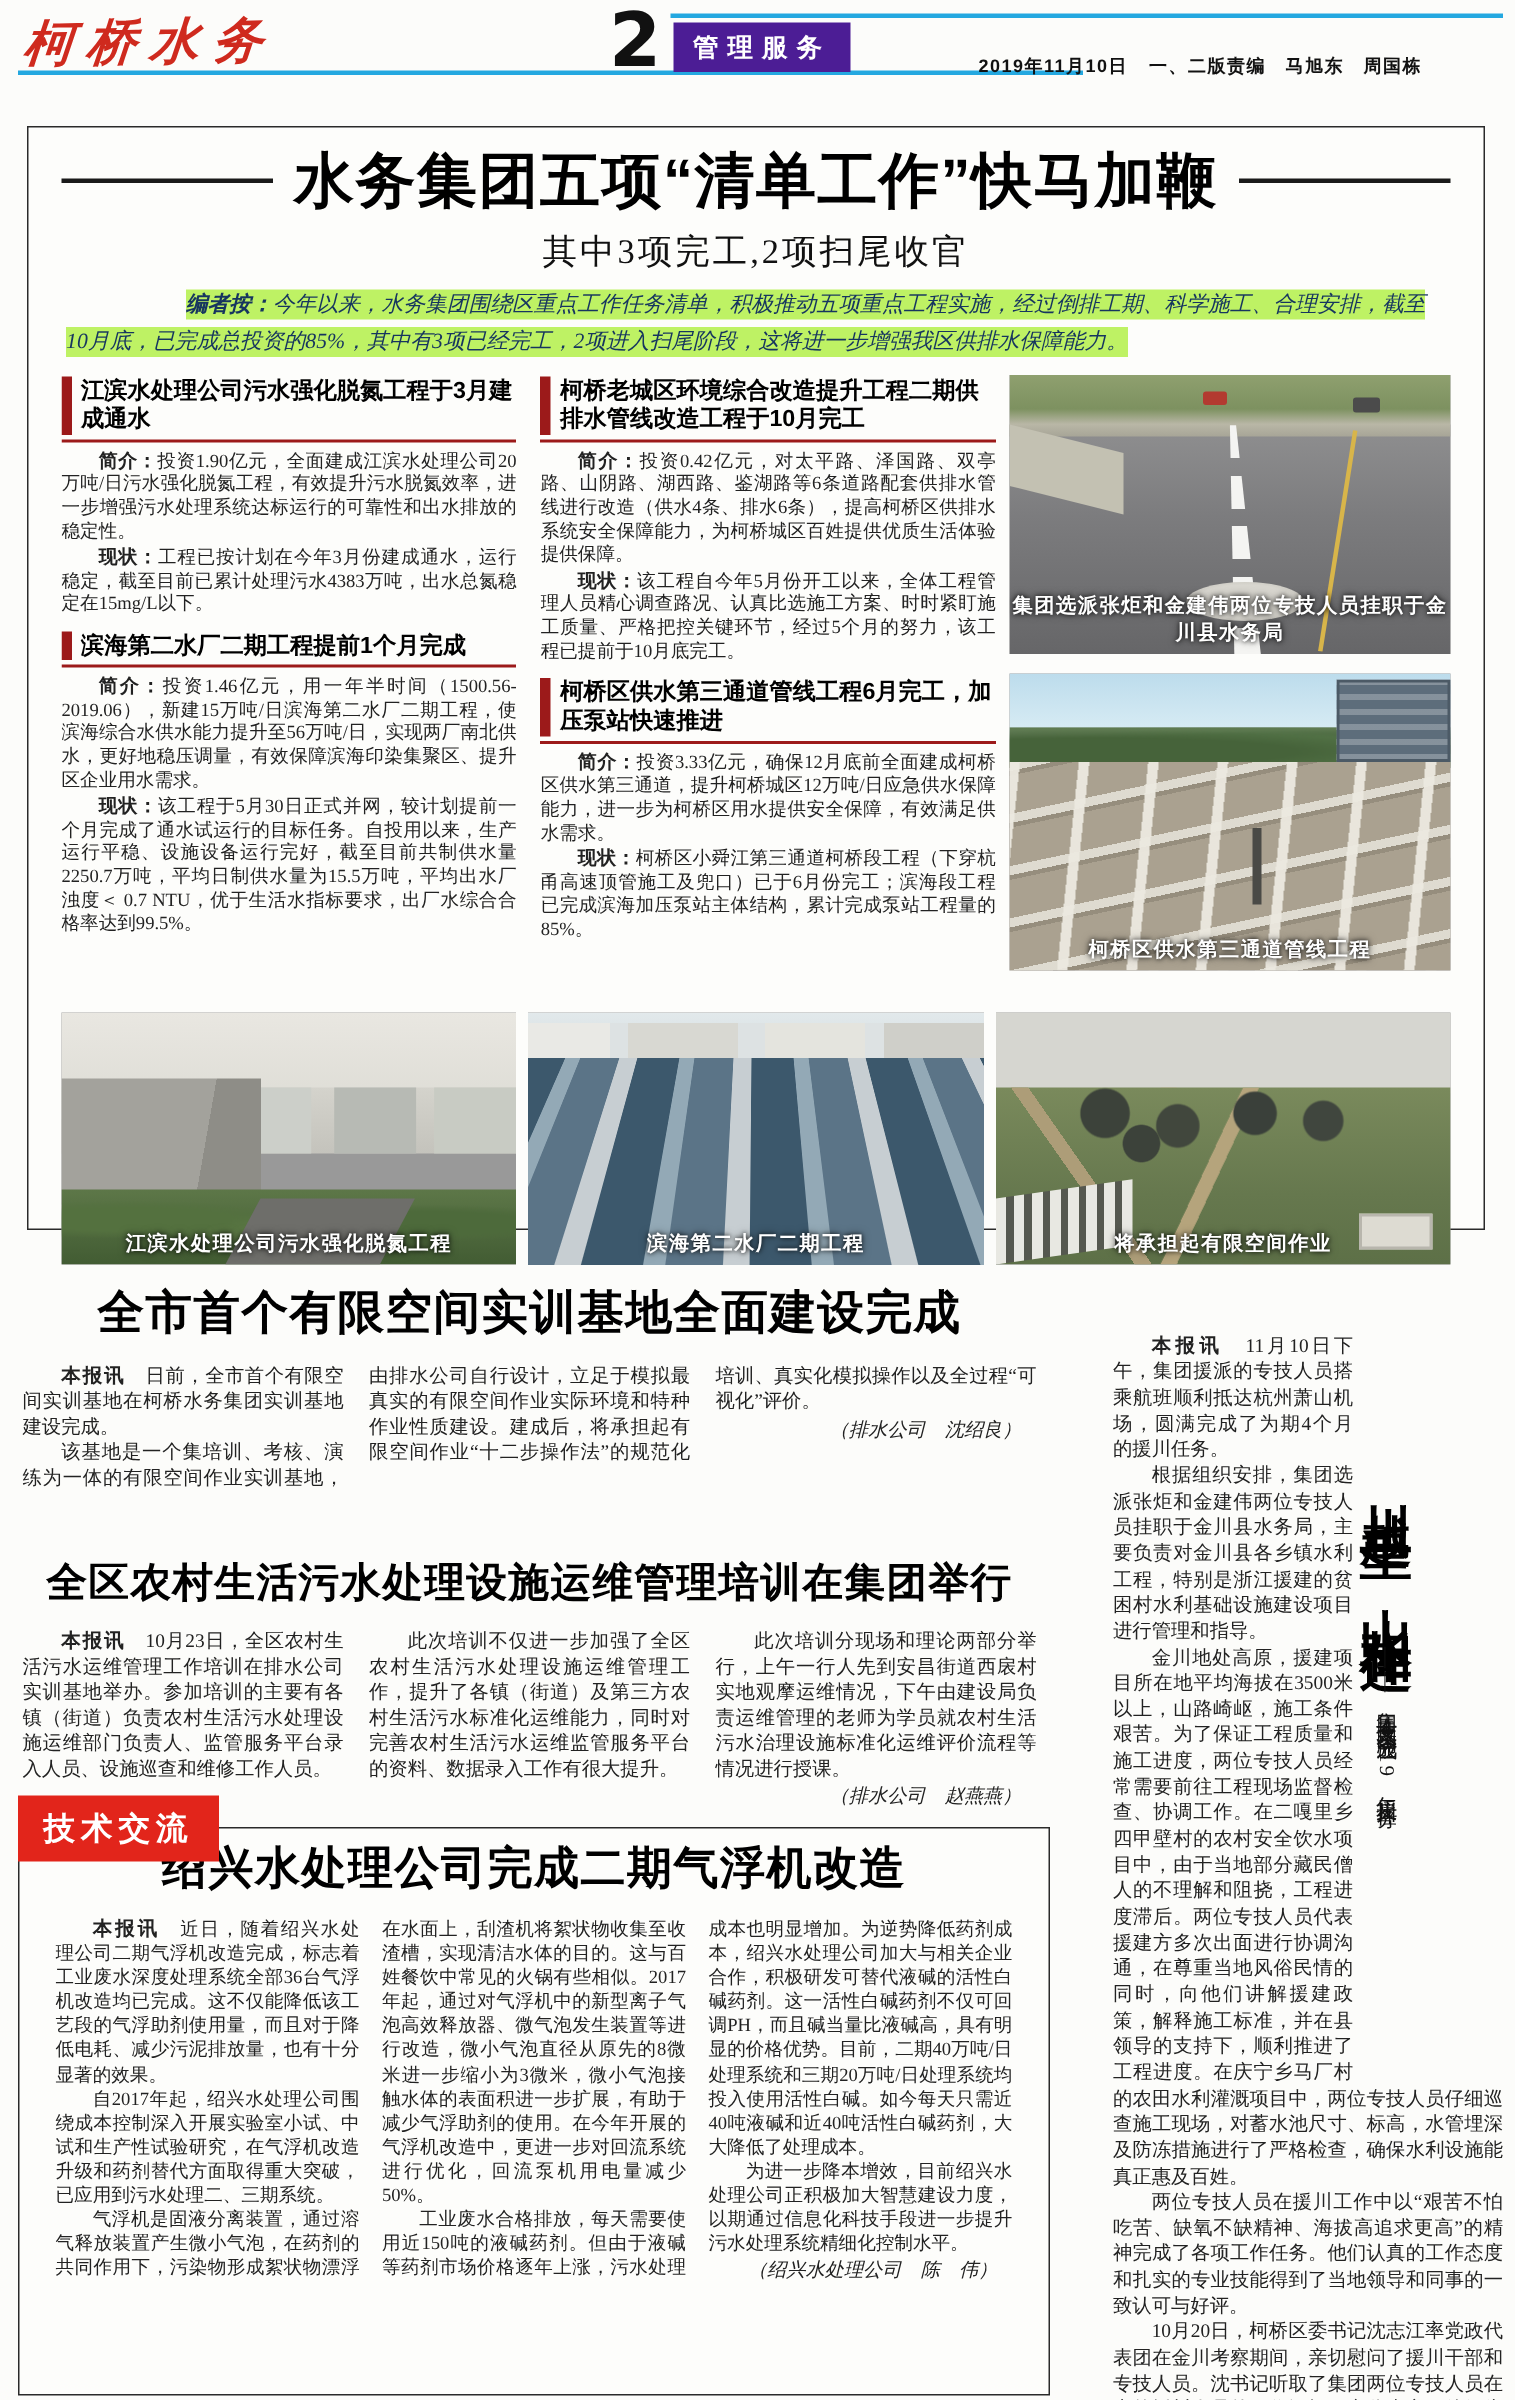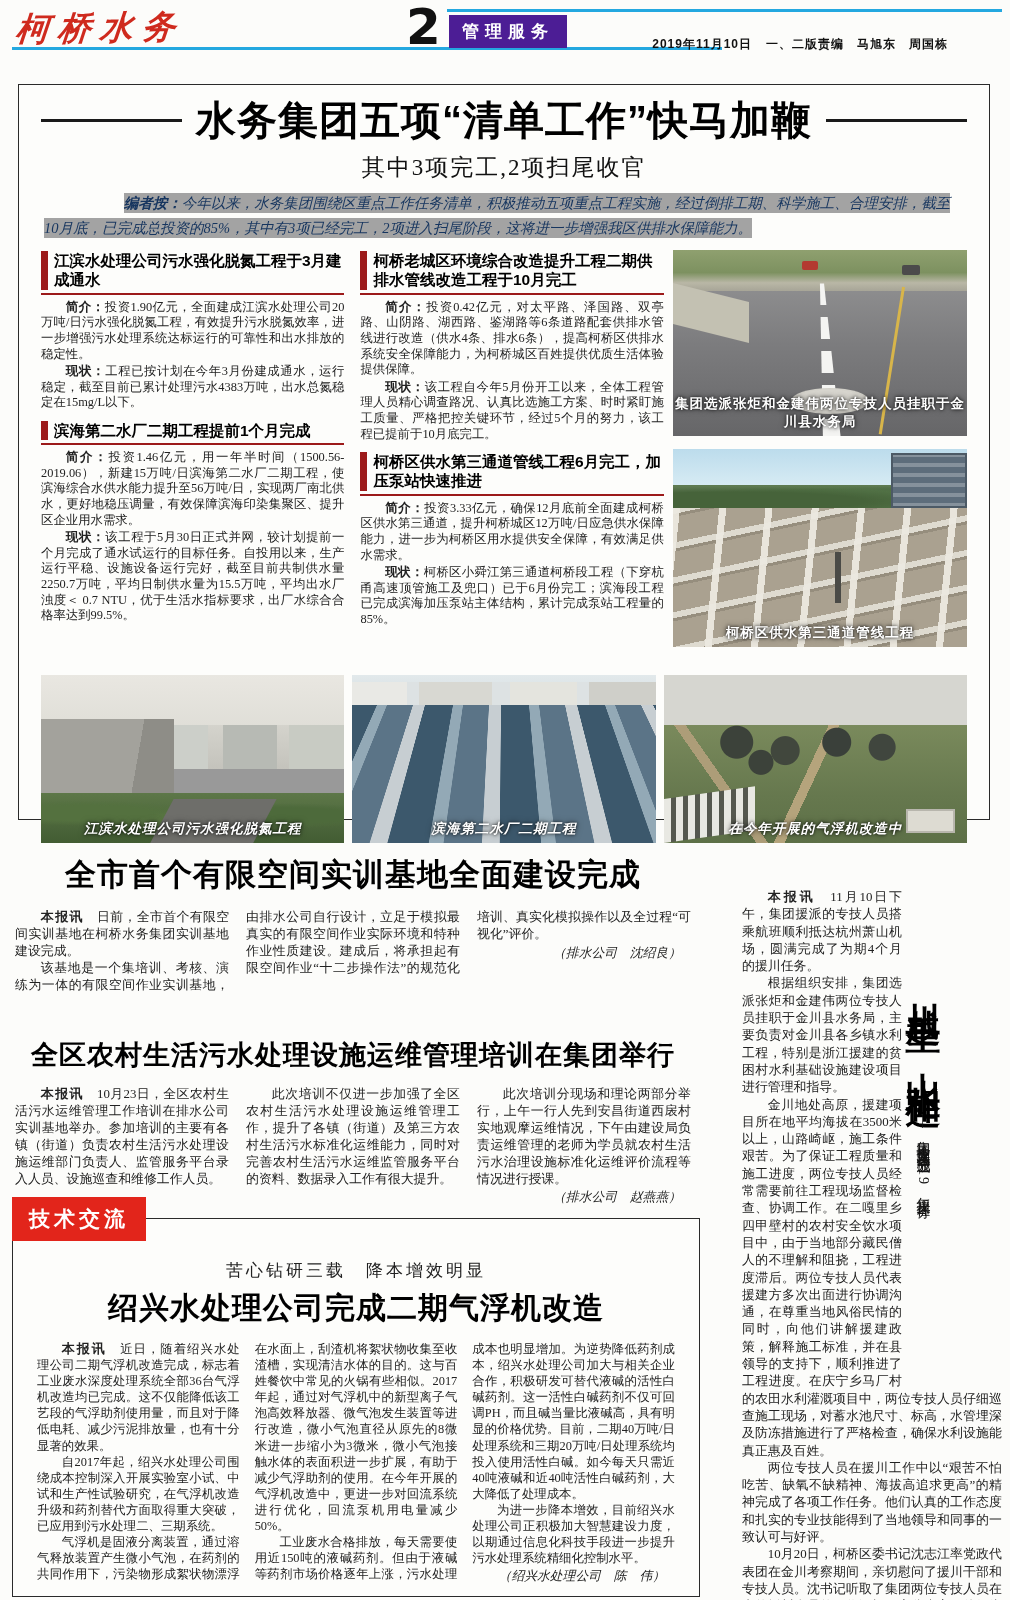--- a/index.html
+++ b/index.html
@@ -27,21 +27,21 @@
   .lead-box{position:absolute;left:18px;top:84px;width:972px;height:736px;
     border:1.5px solid #2a2a2a;box-sizing:border-box;padding:0 22px;background:#fdfdfb;}
   .headline-row{display:flex;align-items:center;margin-top:8px;}
   .headline-row .rule{flex:1;height:3px;background:#1a1a1a;}
   .headline{margin:0 14px;font-family:"Liberation Sans","DejaVu Sans",sans-serif;
     font-weight:900;font-size:40px;letter-spacing:1px;color:#000;white-space:nowrap;}
   .subhead{text-align:center;font-size:23px;margin-top:4px;color:#111;letter-spacing:2px;
     font-family:"Liberation Serif",serif;}
   .editor-note{width:920px;margin:8px auto 0 auto;font-size:14.5px;line-height:25px;
     text-indent:5.5em;font-style:italic;color:#16355f;}
-  .editor-note .hl{background:#a3a3a3;padding:2px 0;}
+  .editor-note .hl{background:#bef264;padding:2px 0;}
   .editor-note b{font-style:italic;}
   
   .lead-main{display:flex;gap:9px;margin-top:9px;}
   .lead-cols{width:648px;height:414px;columns:2;column-gap:16px;column-fill:auto;
     overflow:hidden;}
   .lead-art{margin-bottom:9px;}
   .lead-art-title{position:relative;margin:0 0 5px 0;padding:1px 0 3px 13px;
     font-family:"Liberation Sans","DejaVu Sans",sans-serif;font-size:15.5px;font-weight:bold;
     color:#000;border-bottom:2px solid #9c1a1a;line-height:1.25;}
   .redbar{position:absolute;left:0;top:1px;bottom:3px;width:7px;background:#9c1a1a;}
@@ -49,21 +49,21 @@
     text-align:justify;color:#222;}
   .lead-art p b{font-family:"Liberation Sans",sans-serif;font-size:12.6px;}
   
   .photo{position:relative;overflow:hidden;margin:0;background:#999;}
   .caption{position:absolute;left:0;right:0;bottom:5px;text-align:center;color:#fff;
     font-family:"Liberation Sans",sans-serif;font-weight:bold;font-size:13.5px;
     text-shadow:0 0 3px rgba(0,0,0,.85),0 0 6px rgba(0,0,0,.6);letter-spacing:1px;}
   .lead-photos{width:306px;display:flex;flex-direction:column;}
   .ph-road{height:186px;margin-bottom:13px;}
   .ph-channel{height:198px;}
-  .photo-row{display:flex;gap:8px;margin-top:11px;font-style:italic;}
+  .photo-row{display:flex;gap:8px;margin-top:11px;}
   .photo-row .photo{flex:1;height:168px;}
   .art{position:absolute;}
   
   .road-trees{left:0;top:0;right:0;height:22%;
     background:linear-gradient(180deg,#8fa06f 0%,#7d9160 55%,#b9b7a6 80%,#a7a597 100%);}
   .road-surface{left:0;top:18%;right:0;bottom:0;
     background:linear-gradient(180deg,#8f8f90 0%,#7c7c7e 40%,#666668 100%);}
   .road-sidewalk{left:0;top:18%;width:26%;height:22%;background:#c3c1b2;
     transform:skewY(14deg);transform-origin:left top;}
   .road-centerline{left:0;top:18%;right:0;bottom:0;
@@ -294,21 +294,21 @@
       <figcaption class="caption">滨海第二水厂二期工程</figcaption>
     </figure>
     <figure class="photo">
       <div class="art sx-haze"></div>
       <div class="art sx-ground"></div>
       <div class="art sx-roads"></div>
       <div class="art sx-dark-tanks"></div>
       <div class="art sx-white-tanks"></div>
       <div class="art sx-rect-tank"></div>
       <div class="art sx-bldg"></div>
-      <figcaption class="caption">在今年开展的气浮机改造中</figcaption>
+      <figcaption class="caption">将承担起有限空间作业</figcaption>
     </figure>
   </div>
 </section>
 
 <section class="sec sec2">
   <h2 class="sec-title">全市首个有限空间实训基地全面建设完成</h2>
   <div class="sec-cols">
     <p><b>本报讯</b>　<span>日前，全市首个有限空间实训基地在柯桥水务集团实训基地建设完成。</span></p>
     <p><span>该基地是一个集培训、考核、演练为一体的有限空间作业实训基地，由排水公司自行设计，立足于模拟最真实的有限空间作业实际环境和特种作业性质建设。建成后，将承担起有限空间作业“十二步操作法”的规范化培训、真实化模拟操作以及全过程“可视化”评价。</span></p>
     <span class="byline">（排水公司　沈绍良）</span>
@@ -335,21 +335,20 @@
   <p><b>本报讯</b>　<span>11月10日下午，集团援派的专技人员搭乘航班顺利抵达杭州萧山机场，圆满完成了为期4个月的援川任务。</span></p>
   <p><span>根据组织安排，集团选派张炬和金建伟两位专技人员挂职于金川县水务局，主要负责对金川县各乡镇水利工程，特别是浙江援建的贫困村水利基础设施建设项目进行管理和指导。</span></p>
   <p><span>金川地处高原，援建项目所在地平均海拔在3500米以上，山路崎岖，施工条件艰苦。为了保证工程质量和施工进度，两位专技人员经常需要前往工程现场监督检查、协调工作。在二嘎里乡四甲壁村的农村安全饮水项目中，由于当地部分藏民僧人的不理解和阻挠，工程进度滞后。两位专技人员代表援建方多次出面进行协调沟通，在尊重当地风俗民情的同时，向他们讲解援建政策，解释施工标准，并在县领导的支持下，顺利推进了工程进度。在庆宁乡马厂村的农田水利灌溉项目中，两位专技人员仔细巡查施工现场，对蓄水池尺寸、标高，水管埋深及防冻措施进行了严格检查，确保水利设施能真正惠及百姓。</span></p>
   <p><span>两位专技人员在援川工作中以“艰苦不怕吃苦、缺氧不缺精神、海拔高追求更高”的精神完成了各项工作任务。他们认真的工作态度和扎实的专业技能得到了当地领导和同事的一致认可与好评。</span></p>
   <p><span>10月20日，柯桥区委书记沈志江率党政代表团在金川考察期间，亲切慰问了援川干部和专技人员。沈书记听取了集团两位专技人员在内的援川人员的工作汇报，充分肯定了他们为金川建设和东西部扶贫协作事业做出的贡献。</span></p>
 
 </aside>
 
 <section class="tech">
   <div class="tech-tag">技术交流</div>
-  <div class="tech-kicker">苦心钻研三载　降本增效明显</div>
   <h2 class="tech-title">绍兴水处理公司完成二期气浮机改造</h2>
   <div class="tech-cols">
     <p><b>本报讯</b>　<span>近日，随着绍兴水处理公司二期气浮机改造完成，标志着工业废水深度处理系统全部36台气浮机改造均已完成。这不仅能降低该工艺段的气浮助剂使用量，而且对于降低电耗、减少污泥排放量，也有十分显著的效果。</span></p>
     <p><span>自2017年起，绍兴水处理公司围绕成本控制深入开展实验室小试、中试和生产性试验研究，在气浮机改造升级和药剂替代方面取得重大突破，已应用到污水处理二、三期系统。</span></p>
     <p><span>气浮机是固液分离装置，通过溶气释放装置产生微小气泡，在药剂的共同作用下，污染物形成絮状物漂浮在水面上，刮渣机将絮状物收集至收渣槽，实现清洁水体的目的。这与百姓餐饮中常见的火锅有些相似。2017年起，通过对气浮机中的新型离子气泡高效释放器、微气泡发生装置等进行改造，微小气泡直径从原先的8微米进一步缩小为3微米，微小气泡接触水体的表面积进一步扩展，有助于减少气浮助剂的使用。在今年开展的气浮机改造中，更进一步对回流系统进行优化，回流泵机用电量减少50%。</span></p>
     <p><span>工业废水合格排放，每天需要使用近150吨的液碱药剂。但由于液碱等药剂市场价格逐年上涨，污水处理成本也明显增加。为逆势降低药剂成本，绍兴水处理公司加大与相关企业合作，积极研发可替代液碱的活性白碱药剂。这一活性白碱药剂不仅可回调PH，而且碱当量比液碱高，具有明显的价格优势。目前，二期40万吨/日处理系统和三期20万吨/日处理系统均投入使用活性白碱。如今每天只需近40吨液碱和近40吨活性白碱药剂，大大降低了处理成本。</span></p>
     <p><span>为进一步降本增效，目前绍兴水处理公司正积极加大智慧建设力度，以期通过信息化科技手段进一步提升污水处理系统精细化控制水平。</span></p>
     <span class="byline">（绍兴水处理公司　陈　伟）</span>
   </div>
 </section>

